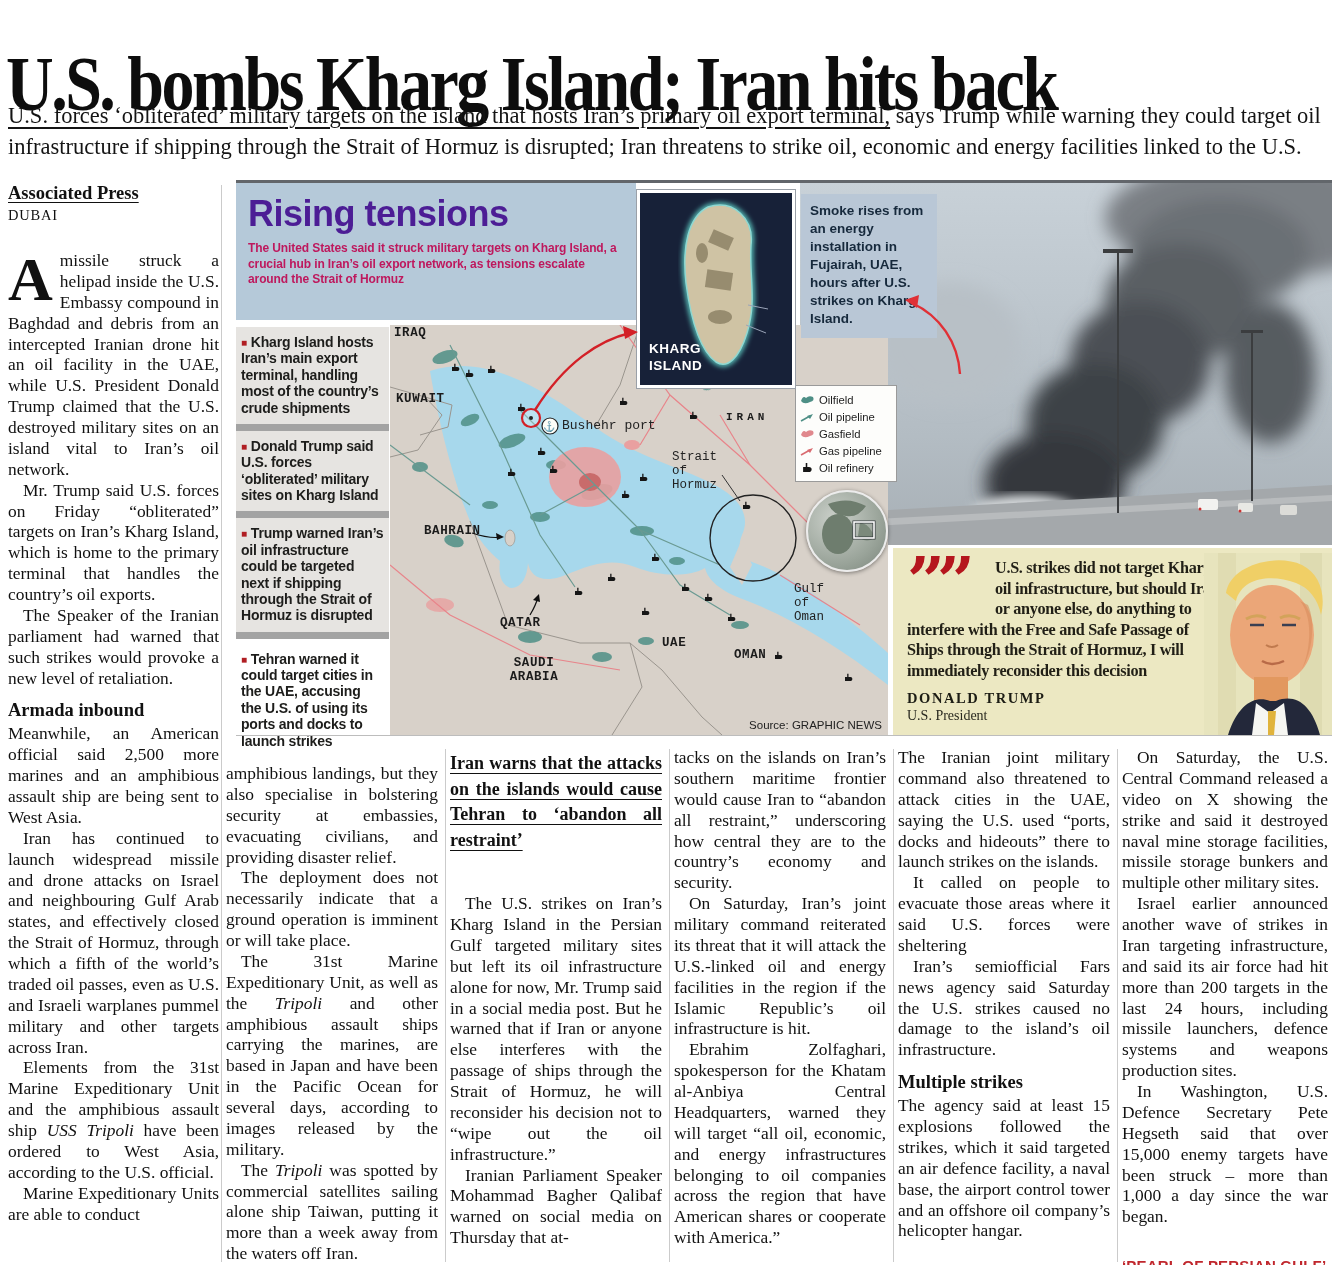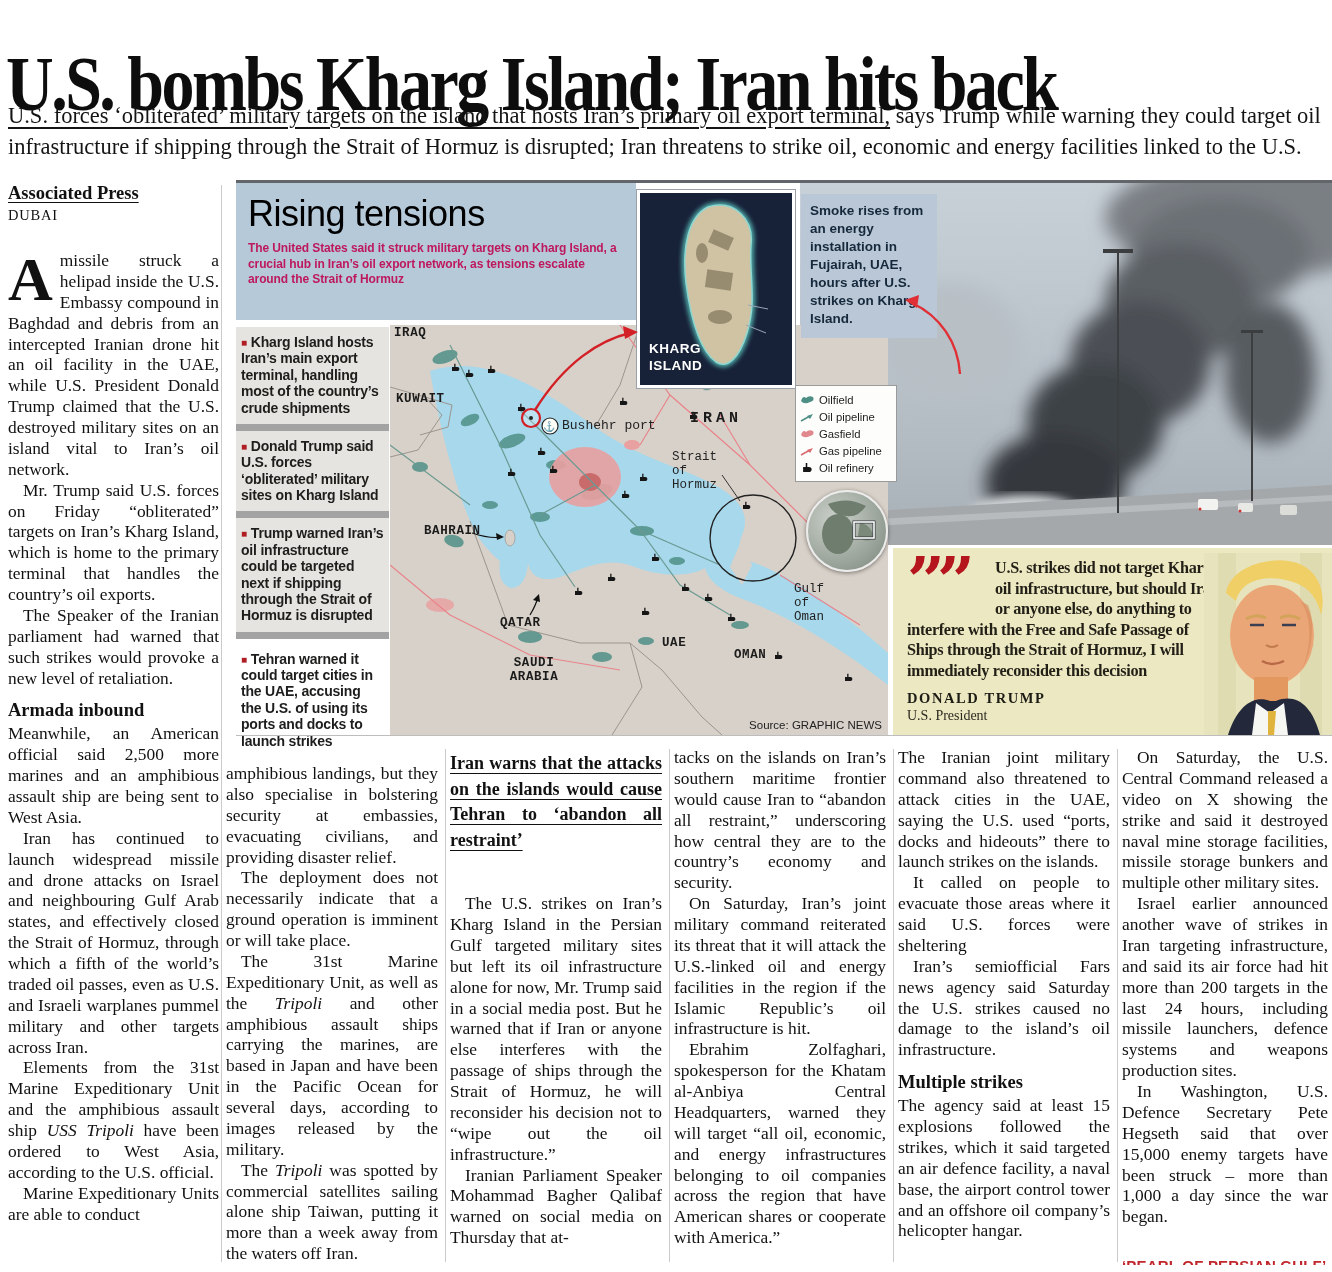--- a/index.html
+++ b/index.html
@@ -29,33 +29,33 @@
   .warnhead{font-weight:700;font-size:18px;line-height:1.42;text-decoration:underline;
             text-underline-offset:3.5px;margin:4px 0 40px 0;text-align:justify;}
   .teaser-title{font-family:"Liberation Sans",sans-serif;font-weight:700;font-size:15px;color:#c0272d;
                 margin-top:30px;letter-spacing:.2px;}
   .vrule{position:absolute;width:1px;background:#cbcbcb;}
   
   .gfx{font-family:"Liberation Sans",sans-serif;}
   #gfx-toprule{position:absolute;left:236px;top:180px;width:1096px;height:3px;background:#62666b;z-index:9;}
   #gfx-botrule{position:absolute;left:236px;top:735px;width:1096px;height:1px;background:#bdbdbd;z-index:9;}
   #gfx-band{position:absolute;left:236px;top:183px;width:400px;height:137px;background:#b5c9d9;z-index:3;}
-  #gfx-title{font-size:36px;font-weight:400;color:#000000;margin:10px 0 6px 12px;letter-spacing:-.5px;}
+  #gfx-title{font-size:36px;font-weight:700;color:#4c1d95;margin:10px 0 6px 12px;letter-spacing:-.5px;}
   #gfx-intro{font-size:12px;font-weight:700;color:#be185d;line-height:1.3;margin:0 10px 0 12px;letter-spacing:-.1px;}
   #bullets{position:absolute;left:236px;top:327px;width:153px;z-index:3;}
   .bullet{font-size:14px;line-height:1.17;color:#1d1d1b;padding:7px 5px 8px 5px;font-weight:700;letter-spacing:-.2px;}
   .bullet.shaded{background:#e6e4e1;border-bottom:7px solid #a3a3a3;}
   .bullet.last{background:#fff;margin-top:5px;}
   .bsq{color:#b01e23;font-size:10px;margin-right:4px;position:relative;top:-1px;}
   
   #map{position:absolute;left:390px;top:325px;width:498px;height:410px;z-index:4;background:#d8d1c9;overflow:hidden;}
   .maplabel{position:absolute;font-family:Liberation Mono, monospace;font-weight:700;color:#1b1b1b;
             font-size:12.5px;letter-spacing:.6px;line-height:1.1;z-index:5;}
   .maplabel.soft{font-weight:400;letter-spacing:0;font-size:12.5px;color:#222;}
-  #lbl-iran{font-size:15px;letter-spacing:4px;}
+  #lbl-iran{font-size:11px;letter-spacing:4px;margin-left:36px;}
   #map-source{position:absolute;right:6px;bottom:4px;font-family:"Liberation Sans",sans-serif;
               font-size:11.5px;color:#222;z-index:5;font-weight:400;}
   
   #legend{position:absolute;left:795px;top:385px;width:92px;z-index:6;background:#fdfdfb;
           border:1px solid #9a9a9a;padding:5px 4px;}
   .lgitem{display:flex;align-items:center;gap:4px;height:17px;font-family:"Liberation Sans",sans-serif;
           font-size:11.3px;color:#1d1d1d;font-weight:400;}
   
   #globe{position:absolute;left:806px;top:490px;width:78px;height:78px;border-radius:50%;z-index:6;
          background:radial-gradient(circle at 35% 35%, #ccd1cb, #9aa49a 62%, #79847a);

